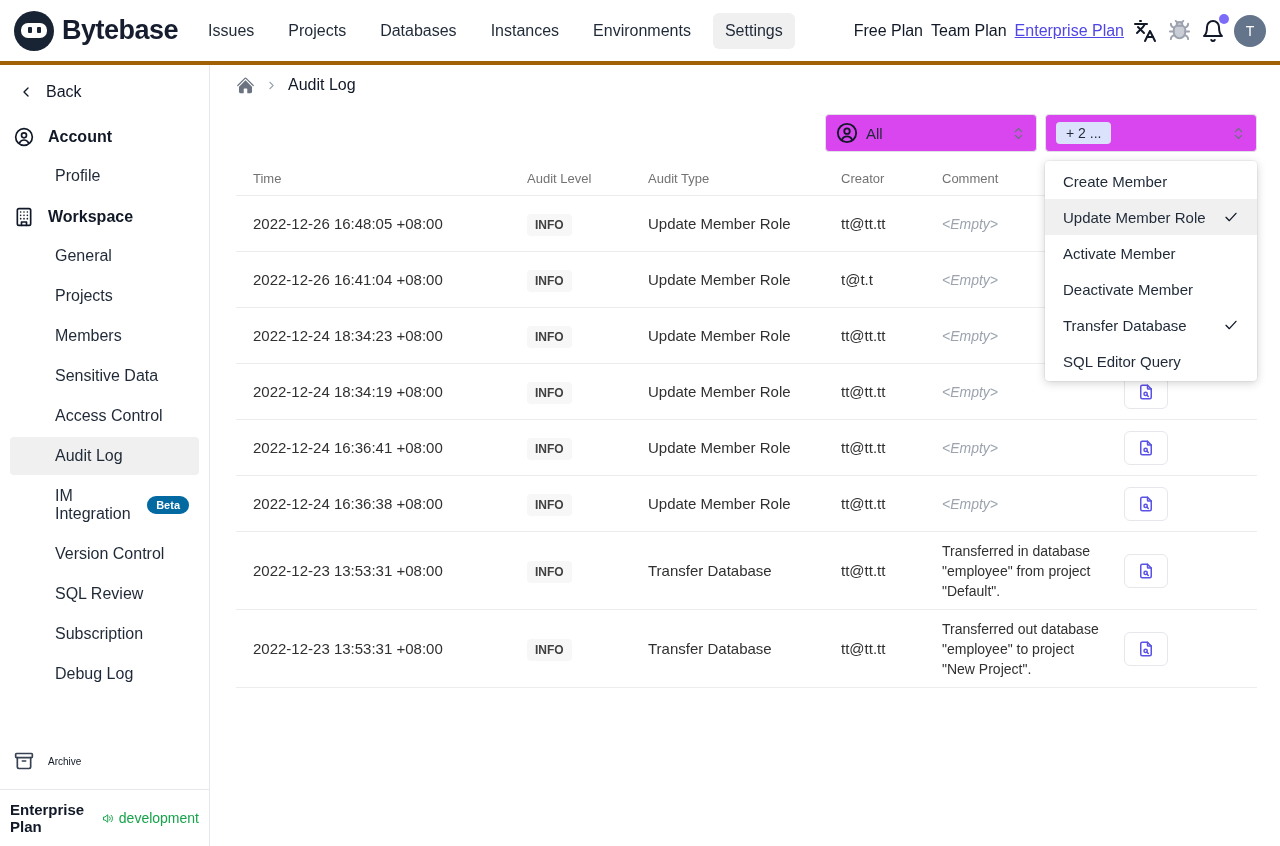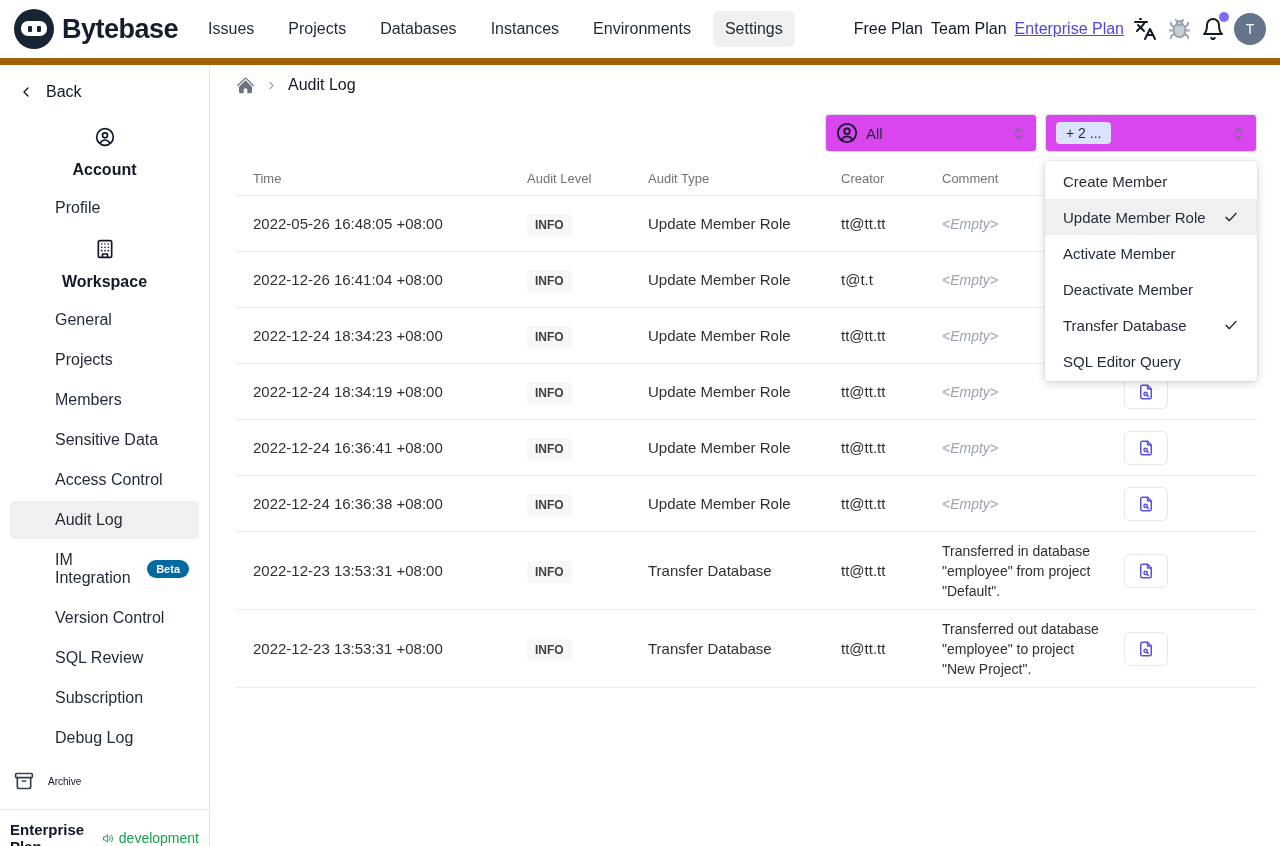--- a/index.html
+++ b/index.html
@@ -1,20 +1,20 @@
 <!DOCTYPE html>
 <html><head>
 <meta charset="utf-8">
 <style>
   * { margin:0; padding:0; box-sizing:border-box; }
   html,body { width:1280px; height:846px; overflow:hidden; background:#fff;
     font-family:"Liberation Sans", sans-serif; color:#1f2937; }
 
   
-  .navbar { height:65px; border-bottom:7px solid #a16207; display:flex; 
+  .navbar { height:65px; border-bottom:4px solid #a16207; display:flex; 
     padding:0 14px; background:#fff; }
   .brand { display:flex; align-items:center; gap:8px; cursor:pointer; }
   .brand-mark { width:40px; height:40px; background:#182334; border-radius:50%; position:relative; }
   .brand-mark .goggles { position:absolute; left:7px; top:12px; width:26px; height:15px;
     background:#fff; border-radius:7px; display:flex; align-items:center; justify-content:center; gap:5px; }
   .brand-mark .goggles i { width:4px; height:6px; background:#182334; border-radius:1px; }
   .brand-name { font-size:27px; font-weight:700; color:#161d2e; letter-spacing:-0.5px; }
   .nav-links { display:flex; align-items:center; gap:10px; margin-left:18px; }
   .nav-link { font-size:16px; font-weight:500; color:#1f2937; padding:9px 12px; border-radius:6px; cursor:pointer; }
   .nav-link.active { background:#f0f0f0; }
@@ -27,21 +27,21 @@
   .avatar { width:32px; height:32px; border-radius:50%; background:#64748b; color:#fff; font-size:14px;
     display:flex; align-items:center; justify-content:center; cursor:pointer; }
 
   
   .layout { display:flex; height:781px; }
   .sidebar { width:210px; border-right:1px solid #e5e7eb; display:flex; flex-direction:column;
     padding-top:8px; background:#fff; }
   .side-back { display:flex; align-items:center; gap:12px; padding:10px 14px 10px 18px;
     font-size:16px; color:#111827; cursor:pointer; margin-bottom:6px; }
   .side-section { display:flex; align-items:center; gap:14px; padding:10px 14px;
-    font-size:16px; font-weight:700; color:#111827;flex-direction:column; }
+    font-size:16px; font-weight:700; color:#111827; }
   .side-item { font-size:16px; color:#1f2937; padding:10px 10px 10px 45px; margin:0 10px 2px 10px;
     border-radius:4px; cursor:pointer; display:flex; align-items:center; gap:8px; }
   .side-item.active { background:#f0f0f0; }
   .beta-badge { background:#0369a1; color:#fff; font-size:11px; font-weight:600;
     padding:3px 9px; border-radius:999px; }
   .side-spacer { flex:1; }
   .side-archive { display:flex; align-items:center; gap:14px; padding:12px 14px; font-size:10px;
     color:#111827; cursor:pointer; margin-bottom:6px; }
   .side-footer { border-top:1px solid #e5e7eb; padding:11px 10px; display:flex; align-items:center; gap:5px; }
   .side-footer .plan { font-size:15px; font-weight:700; color:#111827; }
@@ -247,21 +247,21 @@
       <div class="tr head">
         <div class="td">Time</div>
         <div class="td">Audit Level</div>
         <div class="td">Audit Type</div>
         <div class="td">Creator</div>
         <div class="td">Comment</div>
         <div class="td"></div>
       </div>
 
       <div class="tr body">
-        <div class="td">2022-05-26 16:48:05 +08:00</div>
+        <div class="td">2022-12-26 16:48:05 +08:00</div>
         <div class="td"><span class="badge">INFO</span></div>
         <div class="td">Update Member Role</div>
         <div class="td">tt@tt.tt</div>
         <div class="td comment muted">&lt;Empty&gt;</div>
         <div class="td">
             <button class="detail-btn">
           <svg class="stroke" width="18" height="18" viewBox="0 0 24 24">
             <path d="M14 3v4a1 1 0 0 0 1 1h4"></path>
                 <path d="M17 21H7a2 2 0 0 1-2-2V5a2 2 0 0 1 2-2h7l5 5v11a2 2 0 0 1-2 2Z"></path>
             <circle cx="11.5" cy="14.5" r="2.2"></circle>

